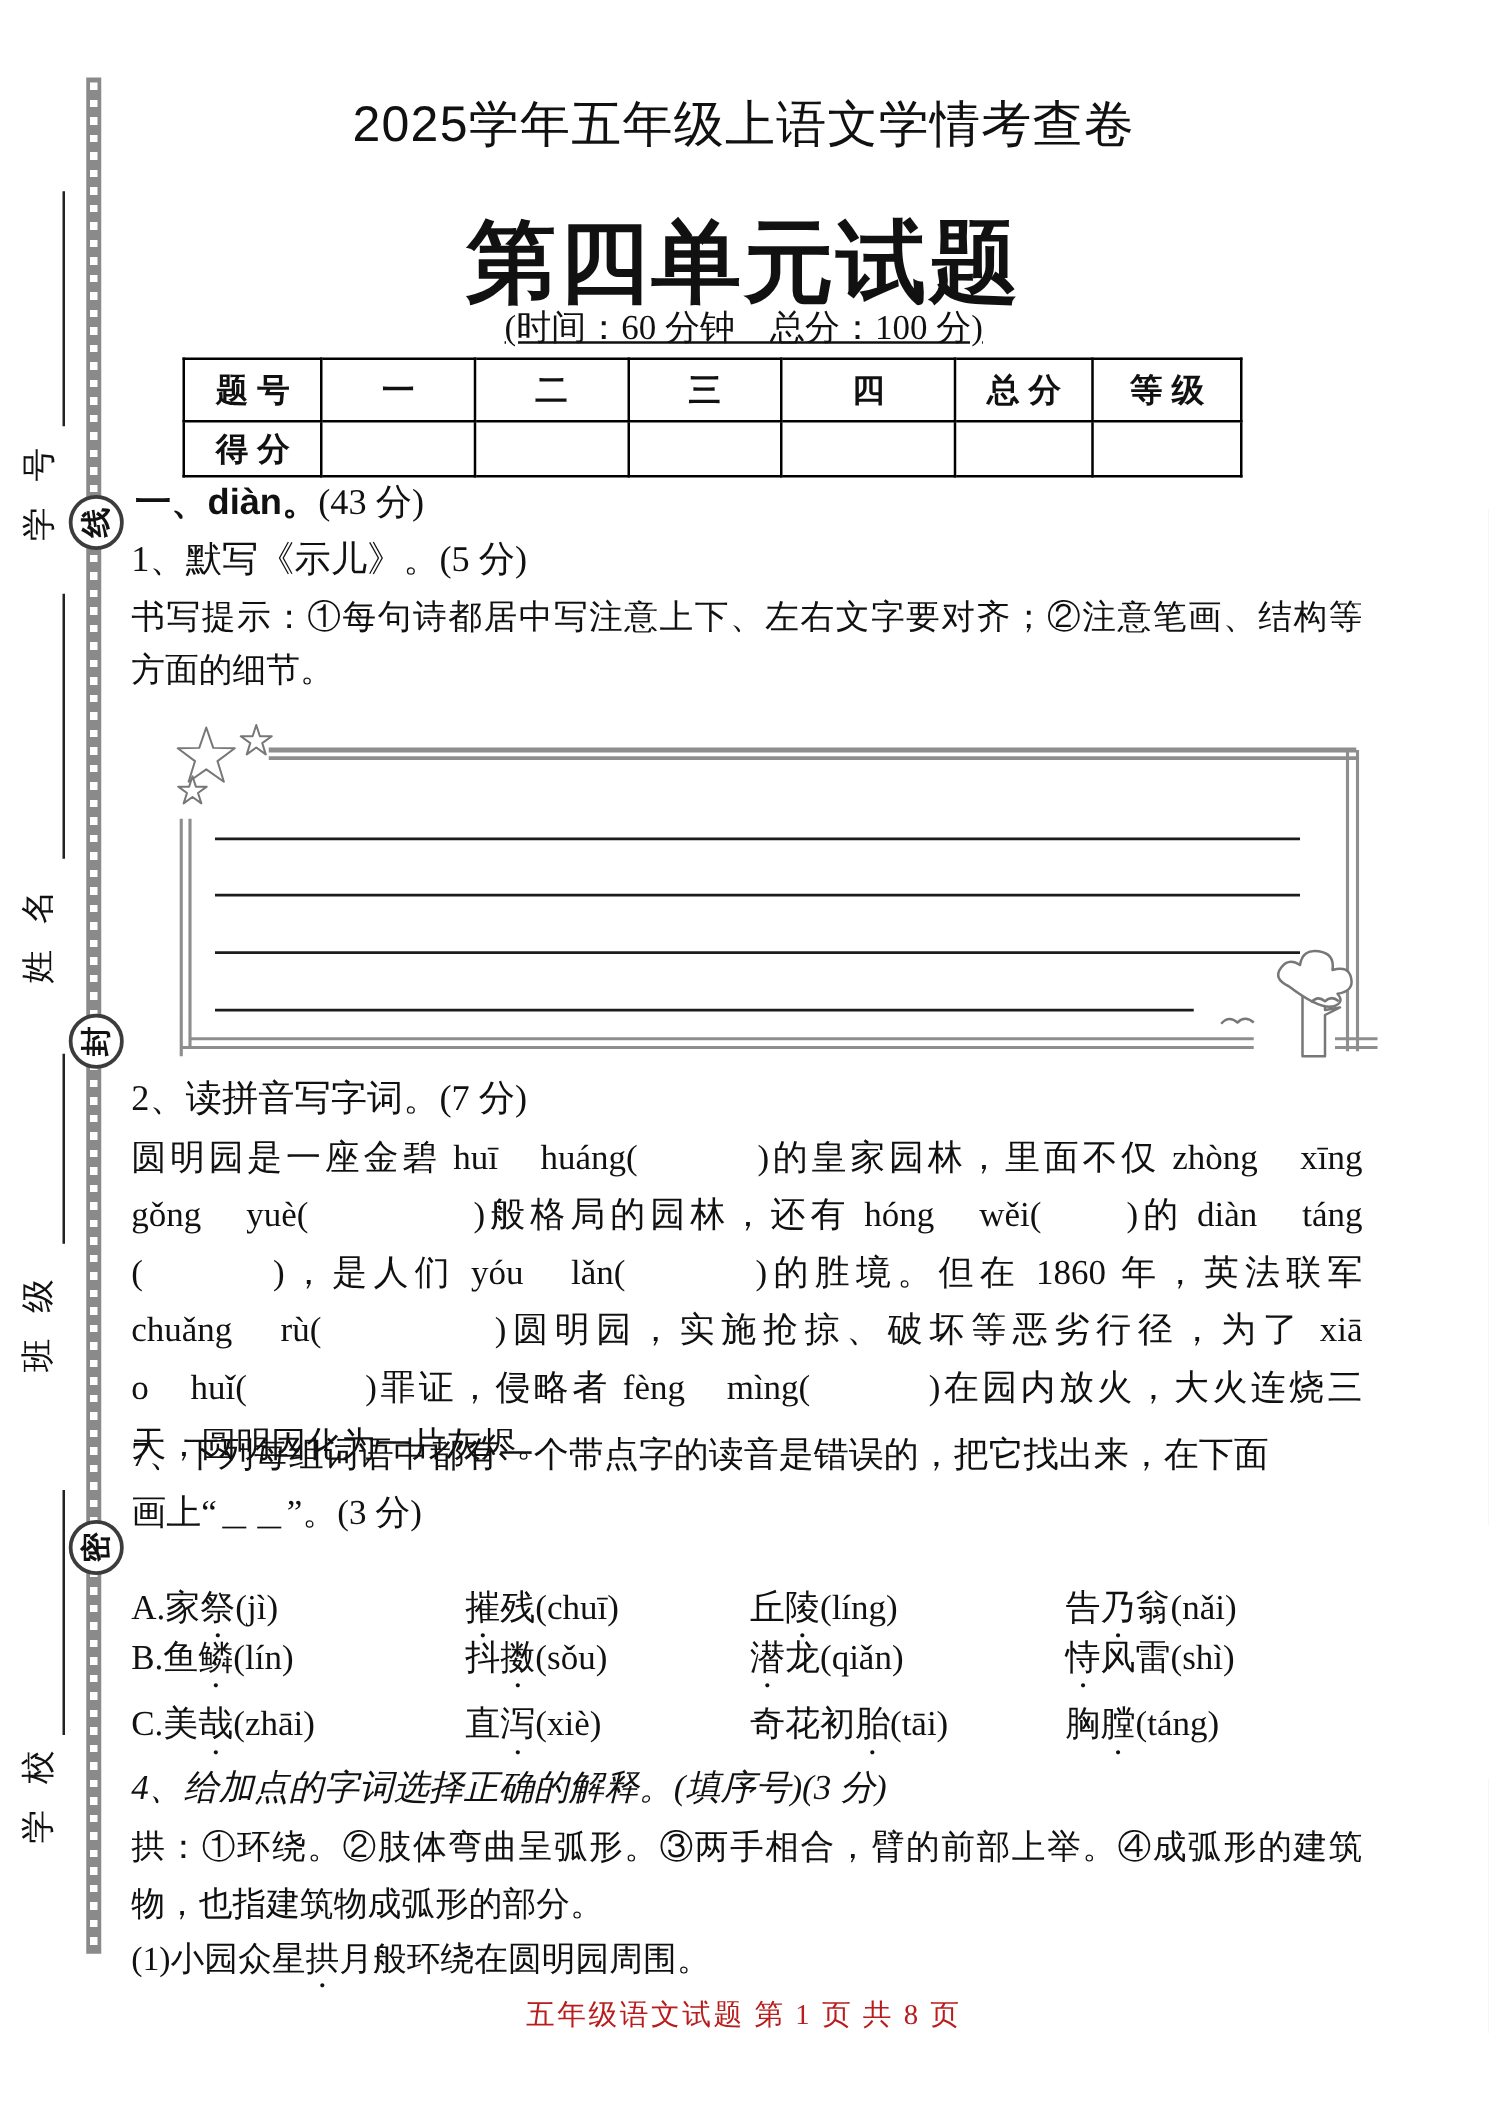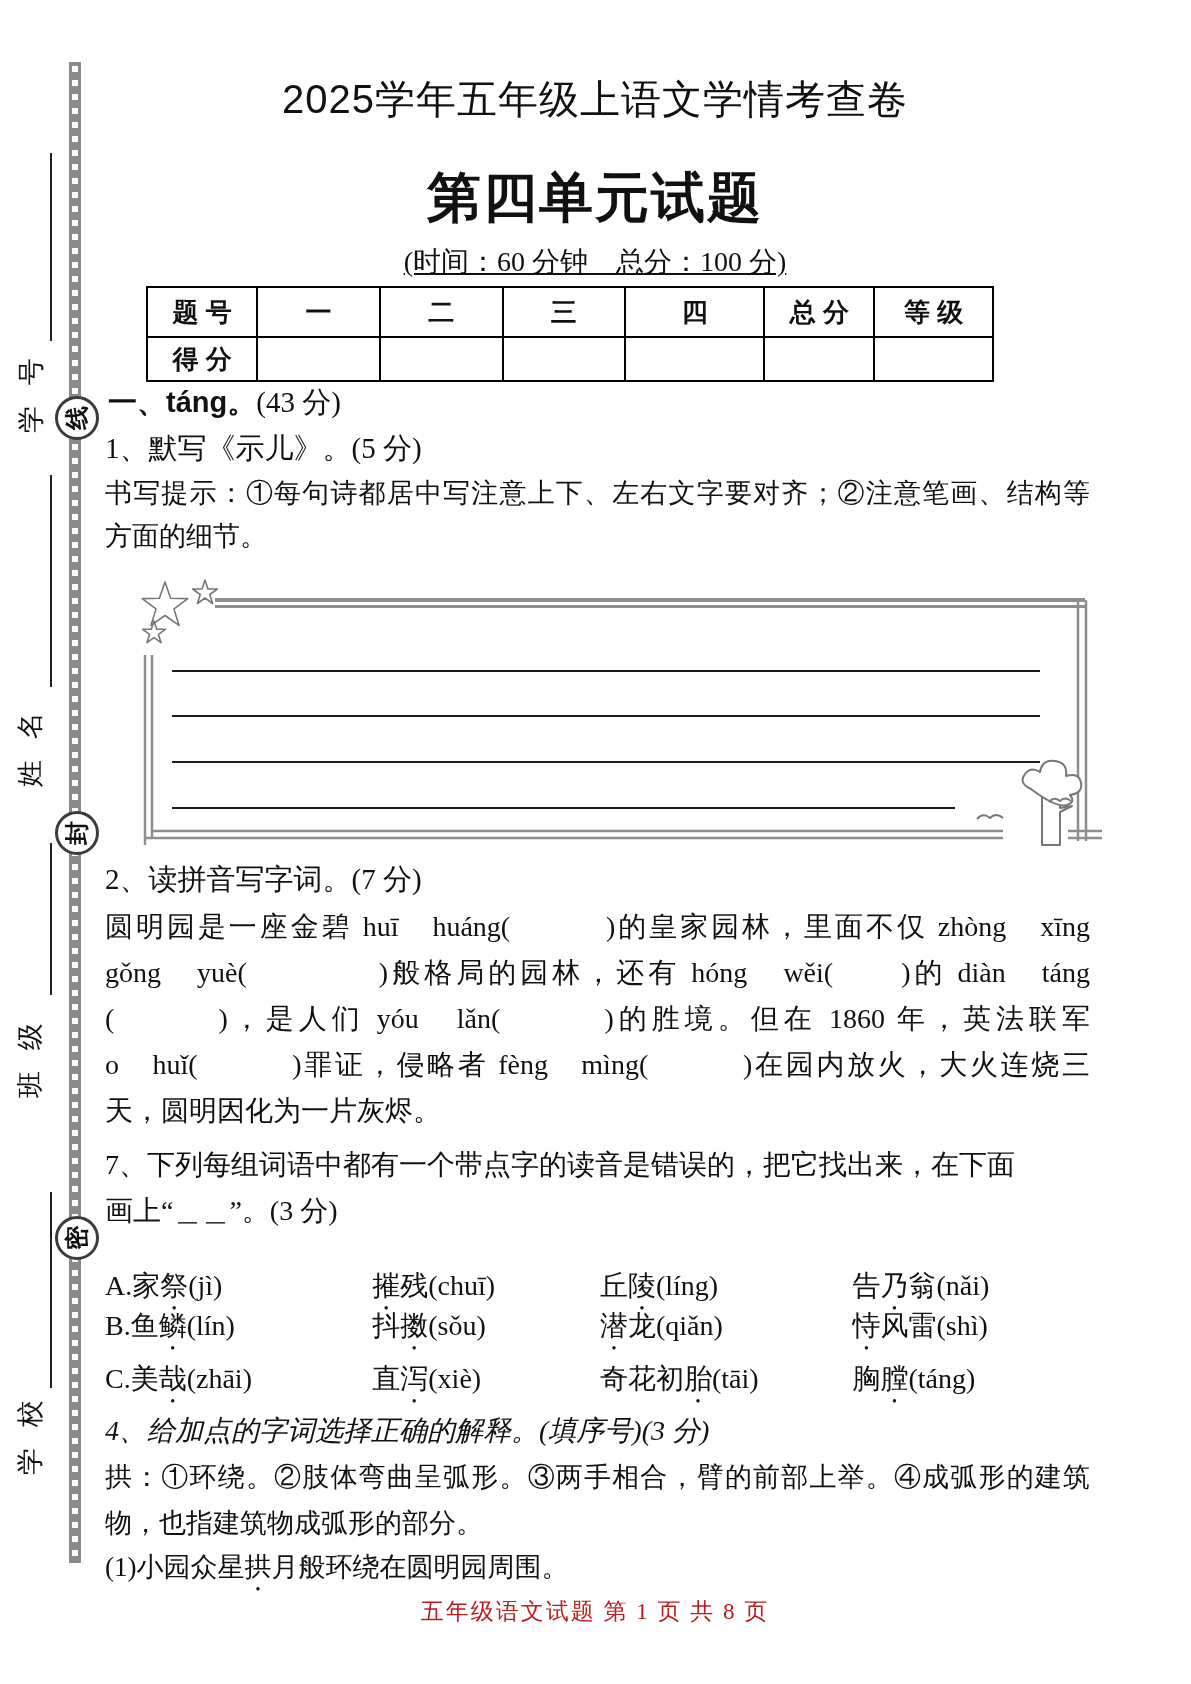--- a/index.html
+++ b/index.html
@@ -29,21 +29,21 @@
   }
   .seal-stamp span{display:block;transform:rotate(-90deg);}
   .seal-label{
     position:absolute;width:90px;text-align:center;white-space:nowrap;
     font-size:27px;letter-spacing:7px;transform:rotate(-90deg);
   }
   .seal-blank{position:absolute;left:50px;width:2px;background:#222;}
   
   .hdr{position:absolute;left:100px;width:990px;text-align:center;}
   .title1{top:72px;font-family:"Liberation Sans","DejaVu Sans",sans-serif;font-weight:400;font-size:40px;letter-spacing:1px;}
-  .title2{top:162px;font-family:Liberation Serif, serif;font-weight:900;font-size:54px;letter-spacing:2px;}
+  .title2{top:162px;font-family:Liberation Serif, serif;font-weight:900;font-size:72px;letter-spacing:2px;}
   .meta{top:243px;font-size:28px;text-decoration:underline;}
   
   .score-table{
     position:absolute;left:146px;top:286px;width:848px;height:88px;
     border-collapse:collapse;table-layout:fixed;
   }
   .score-table td{
     border:2.5px solid #000;text-align:center;vertical-align:middle;
     font-family:"Liberation Sans","DejaVu Sans",sans-serif;
     font-weight:bold;font-size:26px;
@@ -117,21 +117,21 @@
       <td></td>
       <td></td>
       <td></td>
       <td></td>
       <td></td>
     </tr>
   </tbody>
     </table>
 
   <div class="tline bold-head" style="left:108px;top:383px;">
-    <span>一、táng。</span><span class="score">(43 分)</span>
+    <span>一、diàn。</span><span class="score">(43 分)</span>
   </div>
   <div class="tline" style="top:429px;font-size:29px;">1、默写《示儿》。(5 分)</div>
   <div class="tline just" style="top:474px;font-size:27px;">书写提示：①每句诗都居中写注意上下、左右文字要对齐；②注意笔画、结构等</div>
   <div class="tline" style="top:517px;font-size:27px;">方面的细节。</div>
 
   <svg class="frame-svg" width="975" height="302" viewBox="0 0 975 302">
 
     <g stroke="#777" stroke-width="1.6" fill="#fff" stroke-linejoin="round">
       <polygon points="37,34 42.6,50.3 59.8,50.6 46,60.9 51.1,77.4 37,67.5 22.9,77.4 28,60.9 14.2,50.6 31.4,50.3"></polygon>
       <polygon points="77,32 79.9,41 89.4,41 81.8,46.5 84.6,55.5 77,50 69.4,55.5 72.2,46.5 64.6,41 74.1,41"></polygon>
@@ -164,20 +164,21 @@
       <path d="M849,271 q6,-7 13,-1 q6,-6 13,0" fill="none"></path>
       <path d="M921,254 q5,-6 11,-1 q5,-5 11,0" fill="none"></path>
     </g>
   </svg>
 
   <div class="tline" style="top:860px;font-size:29px;">2、读拼音写字词。(7 分)</div>
   <div class="q2-lines">
     <div class="ql just">圆明园是一座金碧 huī　huáng(　　　)的皇家园林，里面不仅 zhòng　xīng</div>
     <div class="ql just">gǒng　yuè(　　　　)般格局的园林，还有 hóng　wěi(　　)的 diàn　táng</div>
     <div class="ql just">(　　　)，是人们 yóu　lǎn(　　　)的胜境。但在 1860 年，英法联军</div>
+    <div class="ql just">chuǎng　rù(　　　　)圆明园，实施抢掠、破坏等恶劣行径，为了 xiā</div>
     <div class="ql just">o　huǐ(　　　)罪证，侵略者 fèng　mìng(　　　)在园内放火，大火连烧三</div>
     <div class="ql">天，圆明因化为一片灰烬。</div>
   </div>
 
   <div class="tline" style="top:1146px;">7、下列每组词语中都有一个带点字的读音是错误的，把它找出来，在下面</div>
   <div class="tline" style="top:1192px;">画上“＿＿”。(3 分)</div>
 
   <div class="wrow" style="top:1243px;margin-top:24px;">
     <span>A.家<span class="dotchar">祭</span>(jì)</span>
     <span><span class="dotchar">摧</span>残(chuī)</span>

